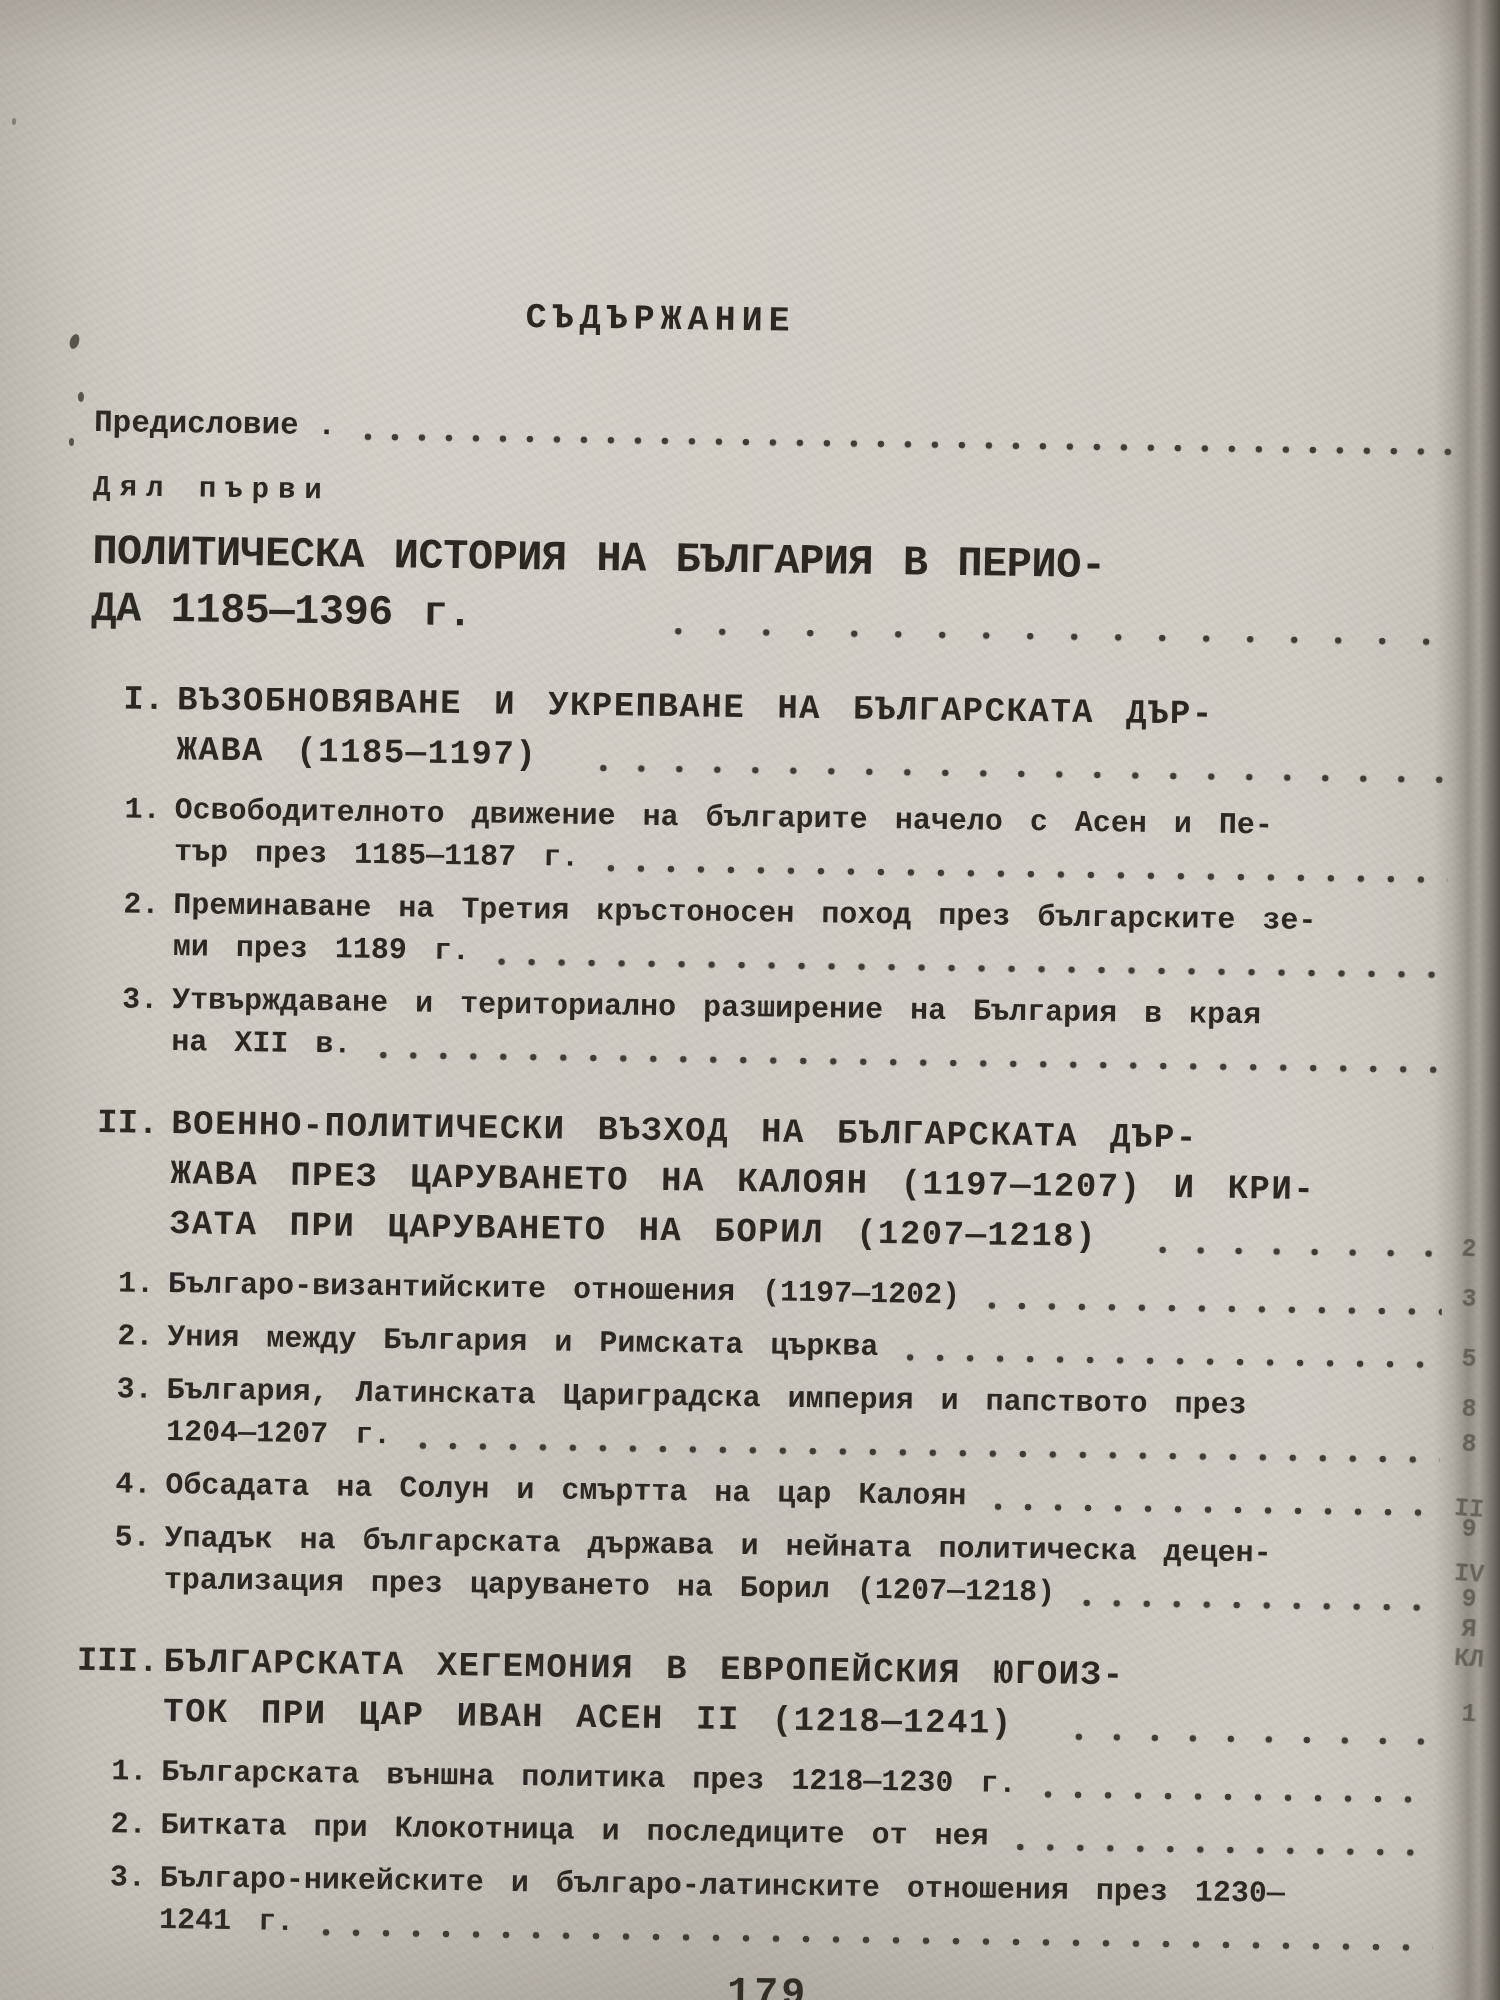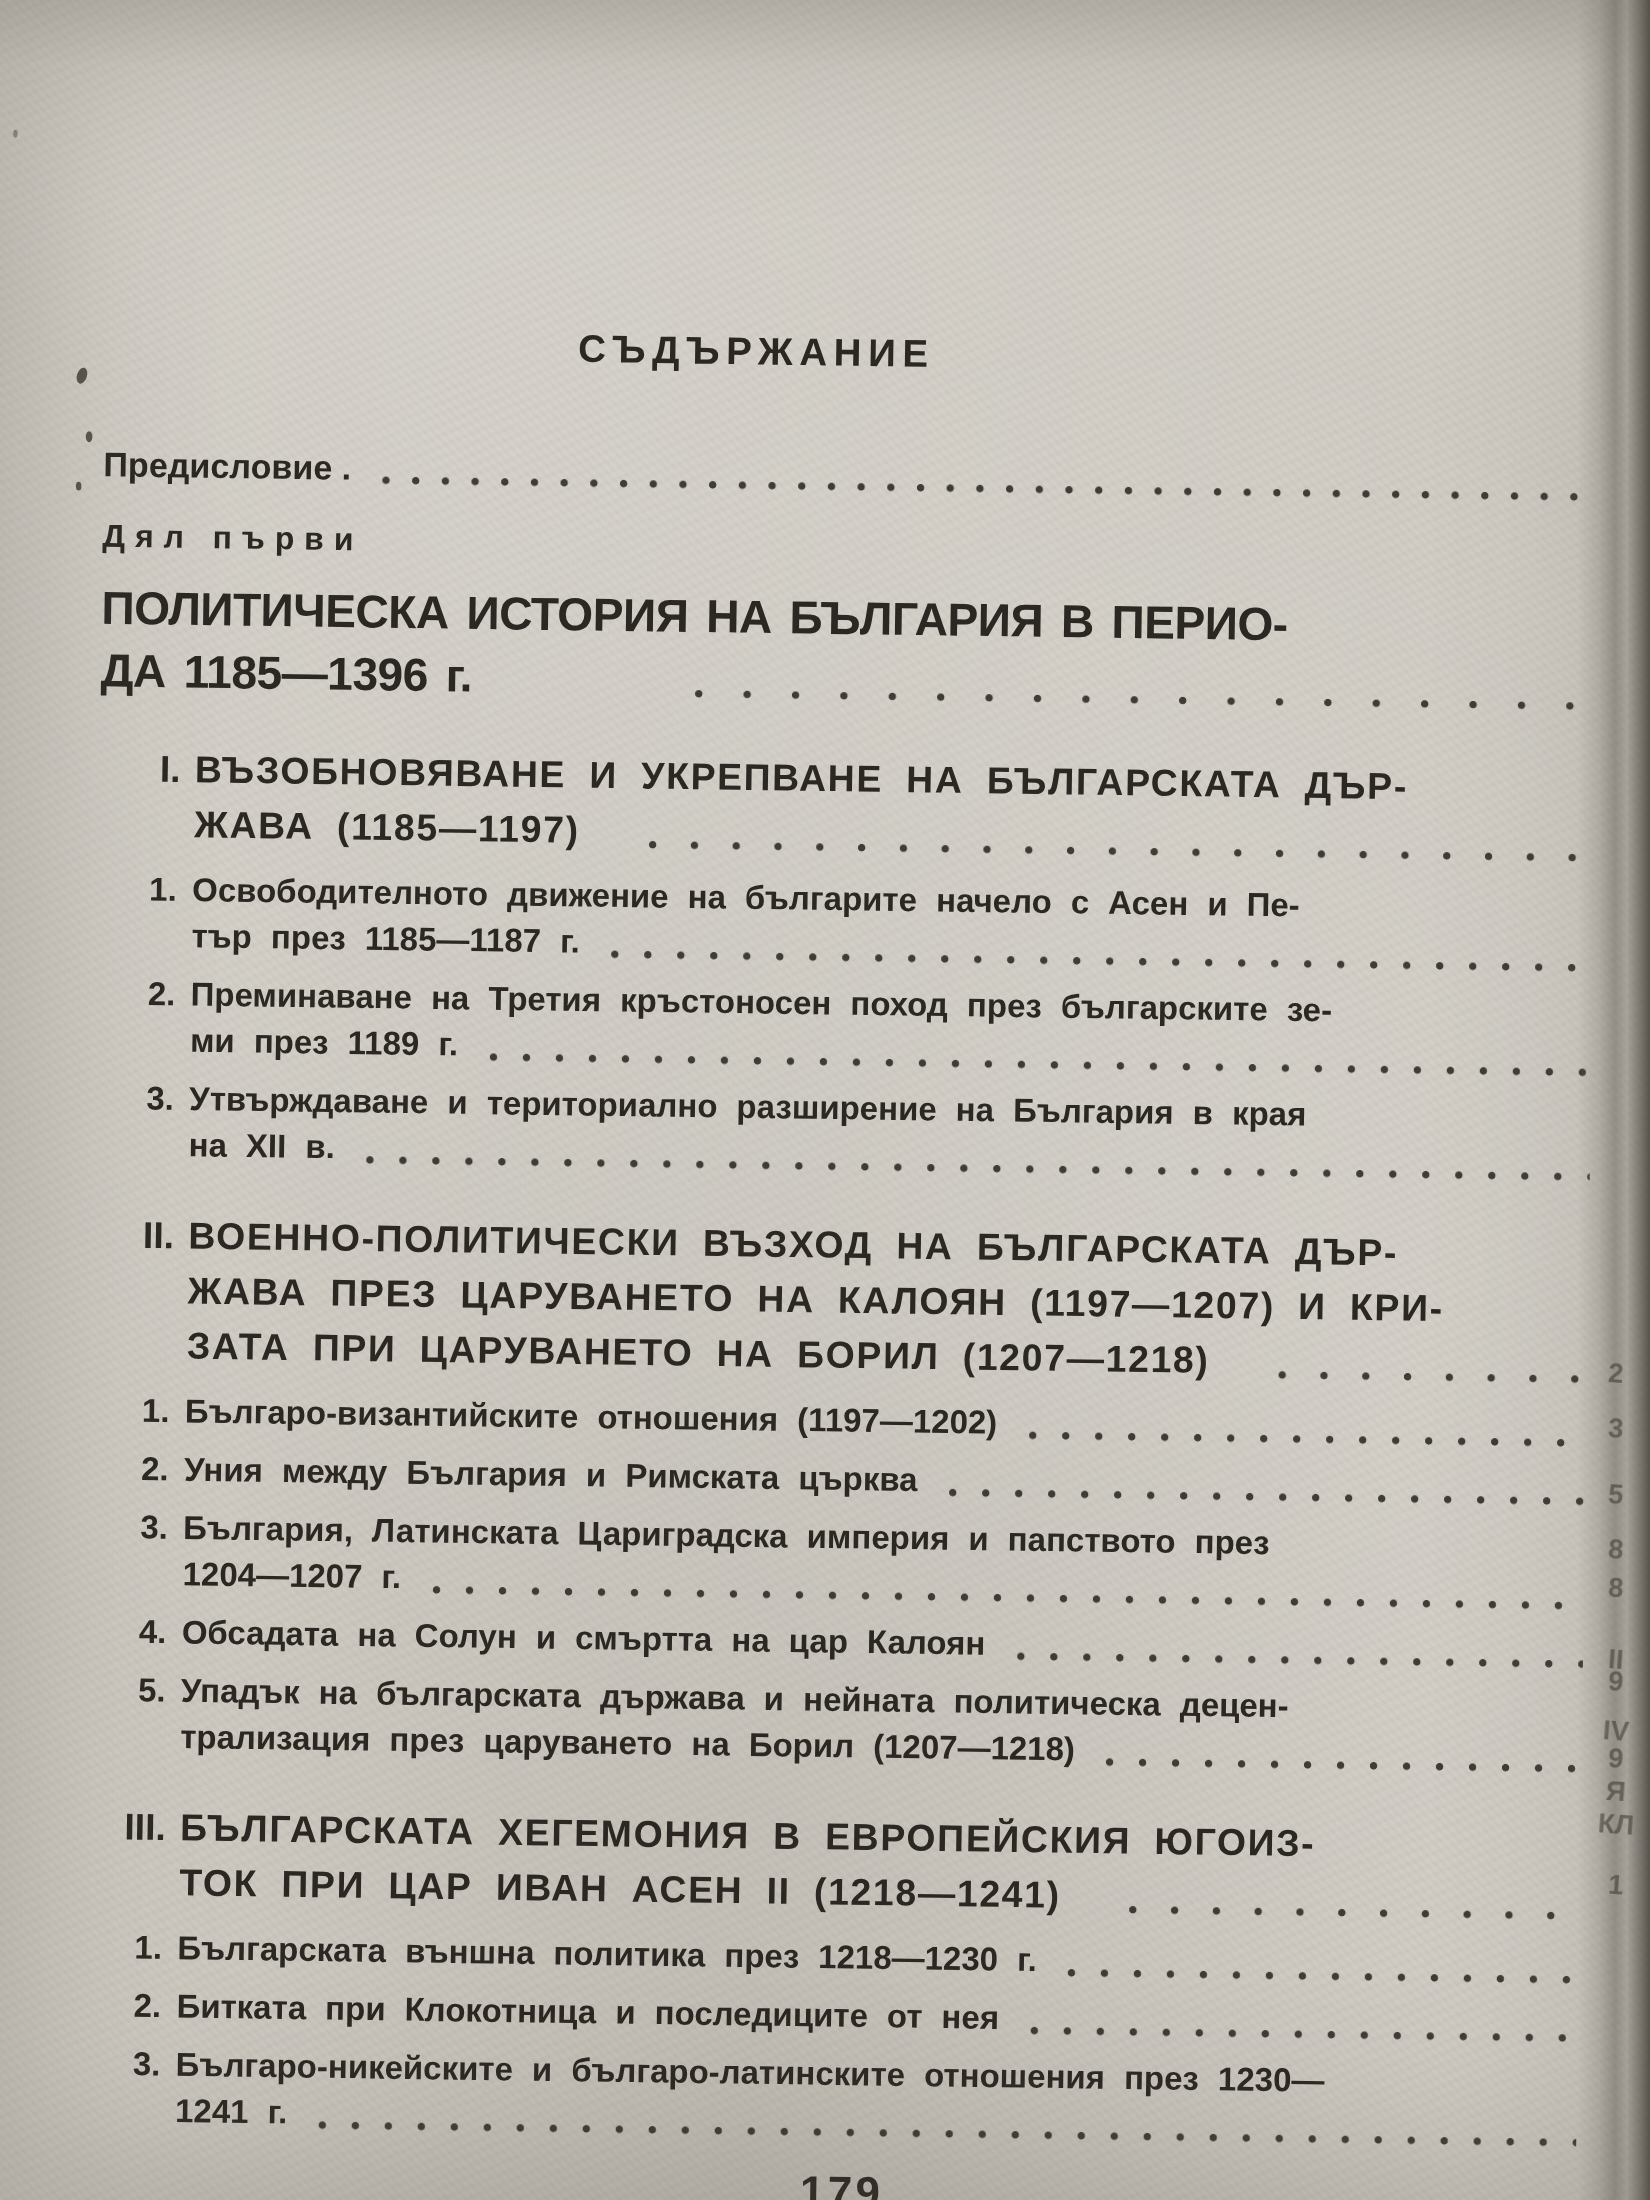--- a/index.html
+++ b/index.html
@@ -6,21 +6,21 @@
   .photo{
     position:relative;width:1500px;height:2000px;overflow:hidden;
     background-color:#cfcbc3;
     background-image:
       linear-gradient(to bottom, rgba(109,100,86,.14), rgba(0,0,0,0) 3%),
       radial-gradient(ellipse at 32% 18%, rgba(255,255,255,.10), rgba(255,255,255,0) 58%),
       radial-gradient(ellipse at 68% 55%, rgba(255,255,255,.09), rgba(255,255,255,0) 55%),
       radial-gradient(ellipse at 45% 96%, rgba(86,80,70,.12), rgba(86,80,70,0) 55%),
       repeating-linear-gradient(47deg, rgba(255,255,255,.018) 0 3px, rgba(60,55,48,.02) 3px 6px),
       repeating-linear-gradient(-23deg, rgba(255,255,255,.015) 0 5px, rgba(60,55,48,.016) 5px 9px);
-    font-family:Liberation Sans, sans-serif;
+    font-family:Liberation Mono, monospace;
     color:#2b2823;
   }
   .vignette{position:absolute;inset:0;pointer-events:none;
     box-shadow:inset 0 0 170px 18px rgba(92,86,75,.30);}
   .content{
     position:absolute;left:100px;top:0;width:1360px;
     transform:rotate(.8deg);transform-origin:0 0;
     font-weight:700;
   }
   .row{display:flex;align-items:baseline;white-space:nowrap;}

